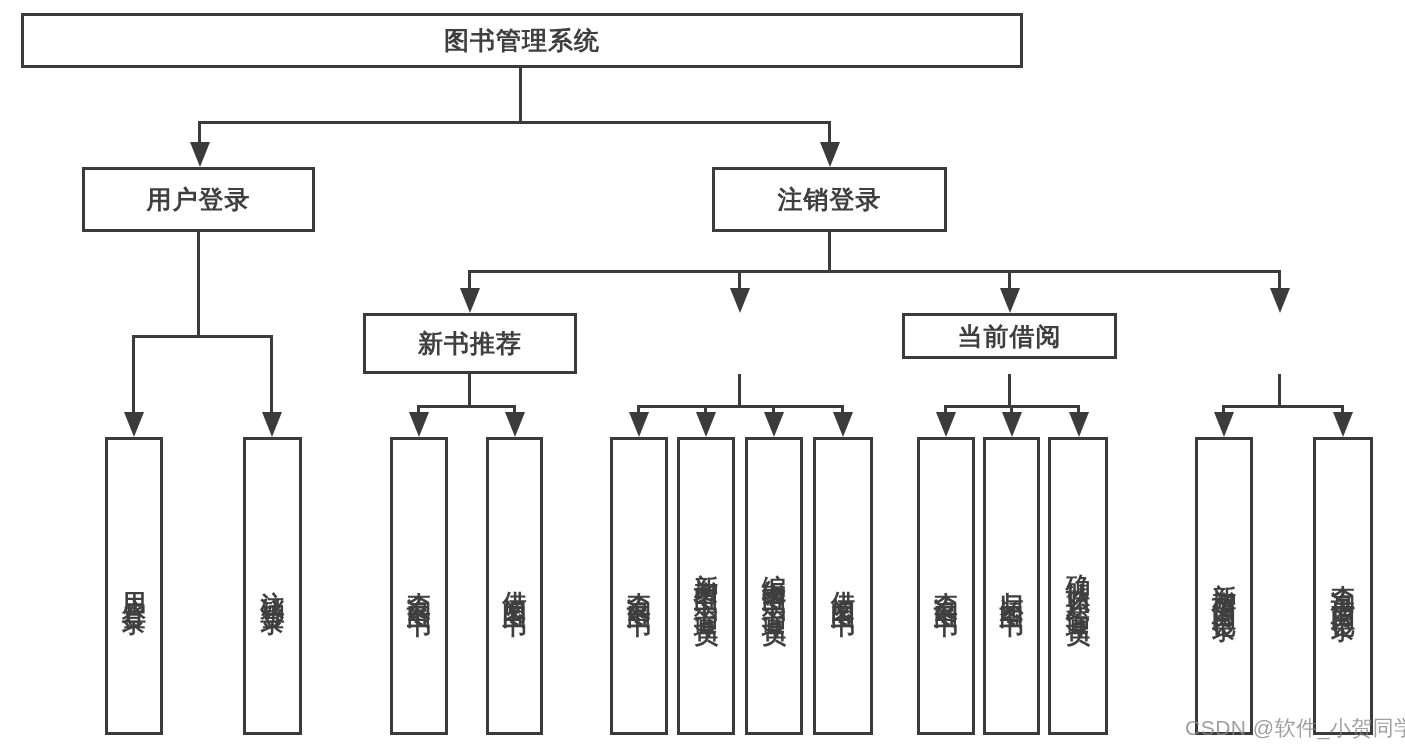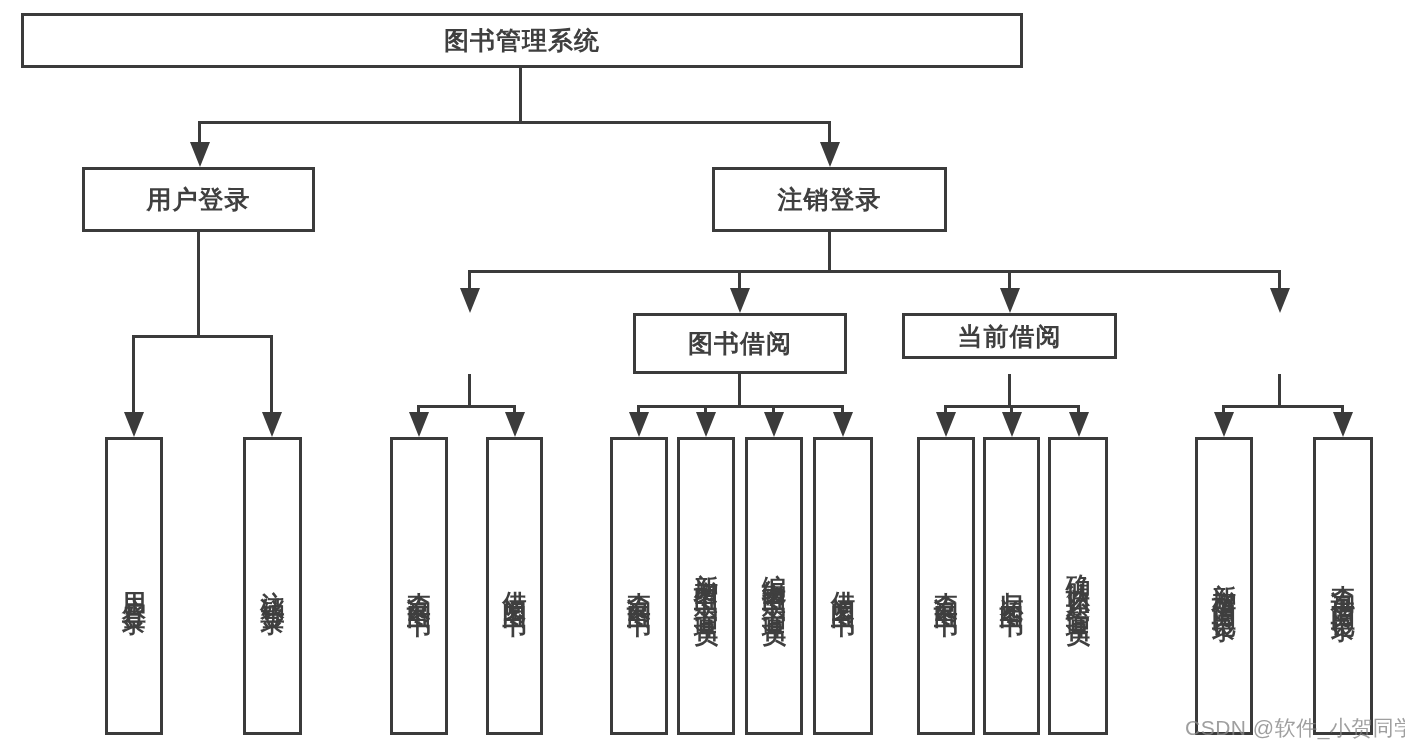--- a/index.html
+++ b/index.html
@@ -100,22 +100,22 @@
   <div class="hl" style="left:468px; top:270px; width:813px;"></div>
   <div class="vl" style="left:468px; top:270px; height:20px;"></div>
   <div class="arr" style="left:460px; top:288px;"></div>
   <div class="vl" style="left:738px; top:270px; height:20px;"></div>
   <div class="arr" style="left:730px; top:288px;"></div>
   <div class="vl" style="left:1008px; top:270px; height:20px;"></div>
   <div class="arr" style="left:1000px; top:288px;"></div>
   <div class="vl" style="left:1278px; top:270px; height:20px;"></div>
   <div class="arr" style="left:1270px; top:288px;"></div>
 
-  <div class="box" style="left:633px; top:313px; width:214px; height:61px;">
-    <span class="lbl">图书借阅</span>
+  <div class="box" style="left:363px; top:313px; width:214px; height:61px;">
+    <span class="lbl">新书推荐</span>
   </div>
   <div class="box" style="left:902px; top:313px; width:215px; height:46px;">
     <span class="lbl">当前借阅</span>
   </div>
 
   <div class="vl" style="left:468px; top:374px; height:34px;"></div>
   <div class="hl" style="left:417px; top:405px; width:99px;"></div>
   <div class="vl" style="left:417px; top:405px; height:10px;"></div>
   <div class="arr" style="left:409px; top:412px;"></div>
   <div class="vl" style="left:513px; top:405px; height:10px;"></div>

